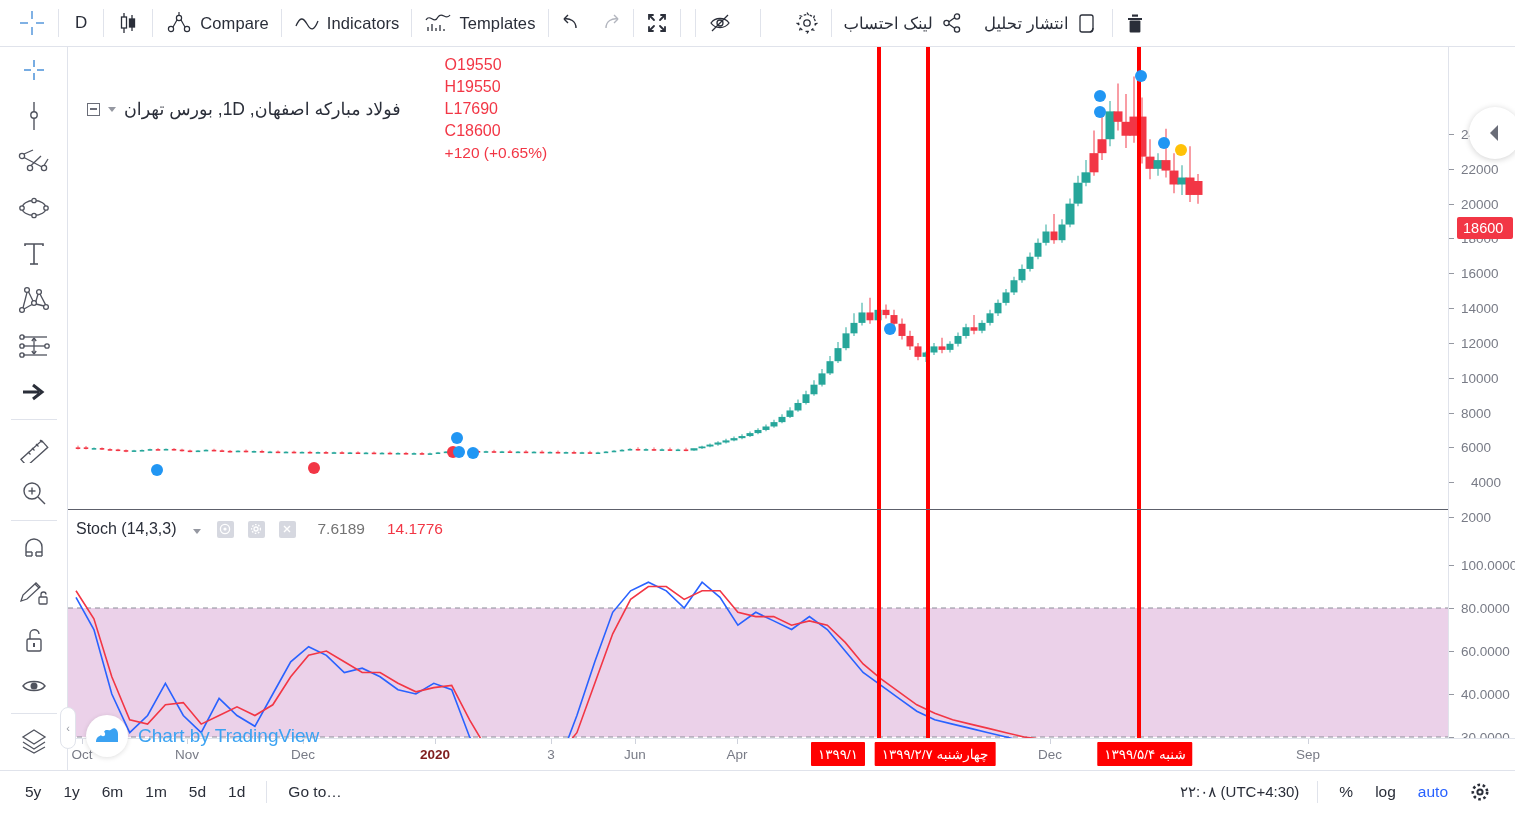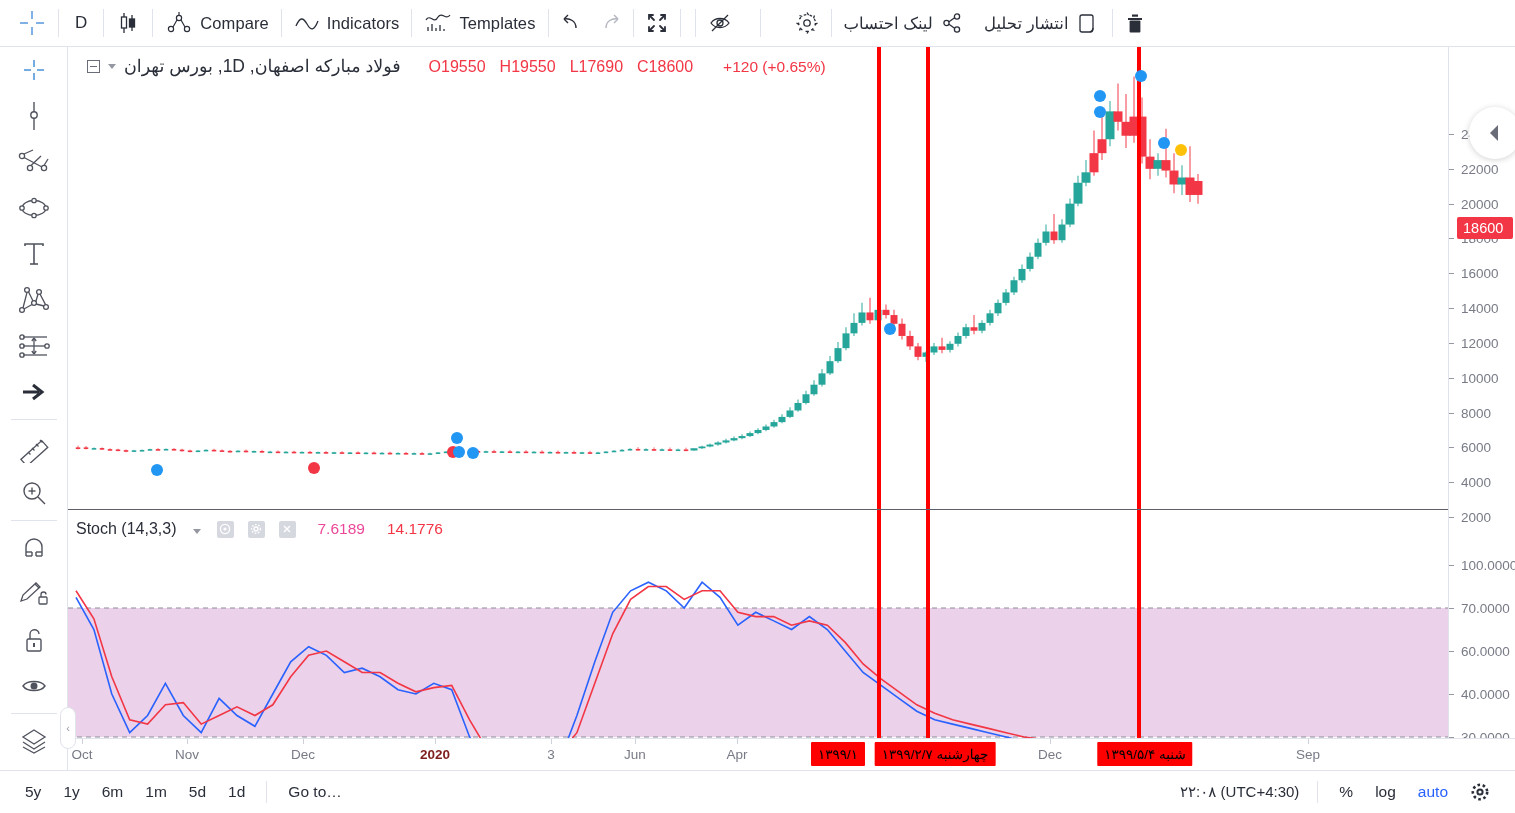--- a/index.html
+++ b/index.html
@@ -71,37 +71,37 @@
   .legend .collapse{
     width:13px;height:13px;border:1.4px solid #6a6d78; margin-right:8px;
     display:flex;align-items:center;justify-content:center; cursor:pointer;
   }
   .legend .collapse::before{ content:""; display:block; width:7px;height:1.4px;background:#6a6d78;}
   .sym-title{
     direction:rtl; font-size:17.5px; color:#2a2e39; font-weight:400;
     margin-right:4px;
   }
   .sym-caret{ width:0;height:0;border-left:4px solid transparent;border-right:4px solid transparent;border-top:5px solid #9598a1; margin-right:8px; }
-  .ohlc{ display:flex; align-items:baseline; gap:4px; margin-left:24px; font-size:16px; }
+  .ohlc{ display:flex; align-items:baseline; gap:4px; margin-left:24px; font-size:16px;flex-direction:column; }
   .ohlc .k{ color:#f23645; }
   .ohlc .v{ color:#f23645; }
   .ohlc .grp{ margin-right:10px; }
   .chg{ color:#f23645; font-size:15.5px; margin-left:16px; }
 
   .stoch-legend{
     position:absolute; left:8px; top:10px; display:flex; align-items:center; gap:14px;
     z-index:9; white-space:nowrap; font-size:15.5px;
   }
   .stoch-title{ color:#2a2e39; font-size:16px; }
   .stoch-caret{ width:0;height:0;border-left:4px solid transparent;border-right:4px solid transparent;border-top:5px solid #9598a1; margin:4px 2px 0 2px;}
   .mini-btn{
     width:17px;height:17px; background:#d6d8e0; border-radius:2px;
     display:flex;align-items:center;justify-content:center; cursor:pointer;
   }
-  .sv-blue{ color:#ec4899; font-size:15.5px; margin-left:8px;}
+  .sv-blue{ color:#737373; font-size:15.5px; margin-left:8px;}
   .sv-red{ color:#f23645; font-size:15.5px; margin-left:8px;}
 
   .axis-lab{
     position:absolute; right:4px; font-size:13.5px; color:#787b86;
     text-align:left; left:12px;
     transform:translateY(-50%);
   }
   .axis-tick{ position:absolute; left:0; width:5px; height:1px; background:#9598a1; }
   .price-badge{
     position:absolute; left:1px; height:22px; background:#f23645; color:#fff;
@@ -134,21 +134,21 @@
 
   
   .timeaxis{
     position:absolute; left:68px; top:738px; width:1447px; height:32px;
     border-top:1px solid #e0e3eb; background:#fff;
   }
   .t-lab{ position:absolute; top:8px; font-size:13.5px; color:#787b86; transform:translateX(-50%); white-space:nowrap;}
   .t-lab.bold{ color:#7f1d1d; font-weight:700;}
   .t-tick{ position:absolute; top:0; width:1px;height:5px;background:#cfd2dc;}
   .t-badge{
-    position:absolute; top:3px; height:24px; background:#ff0000; color:#000000;
+    position:absolute; top:3px; height:24px; background:#ff0000; color:#ffffff;
     font-size:13.5px; display:flex; align-items:center; padding:0 7px;
     transform:translateX(-50%); direction:rtl; white-space:nowrap; border-radius:1px;
   }
 
   
   .bottombar{
     position:absolute; left:0; top:770px; width:1515px; height:43px;
     background:#fff; border-top:1px solid #e0e3eb;
     display:flex; align-items:center; padding:0 14px;
   }
@@ -872,20 +872,29 @@
       <svg id="stoch-svg" width="1380" height="271">
           <rect x="0" y="98" width="1380" height="129" fill="#e3bfe0" opacity=".72"></rect>
           <line x1="0" x2="1380" y1="98" y2="98" stroke="#8b8d98" stroke-width="1" stroke-dasharray="5 4"></line>
           <line x1="0" x2="1380" y1="227" y2="227" stroke="#8b8d98" stroke-width="1" stroke-dasharray="5 4"></line>
           <path d="M8.0 87.3 L25.9 119.5 L43.8 184.0 L61.7 222.7 L79.6 205.5 L97.4 173.3 L115.3 205.5 L133.2 222.7 L151.1 188.3 L169.0 205.5 L186.9 216.3 L204.8 184.0 L222.7 151.8 L240.6 136.7 L258.4 145.3 L276.3 162.5 L294.2 158.2 L312.1 166.8 L330.0 179.7 L347.9 184.0 L365.8 173.3 L383.7 179.7 L401.6 227.0 L419.4 252.8 L437.3 257.1 L455.2 259.3 L473.1 248.5 L491.0 252.8 L508.9 205.5 L526.8 151.8 L544.7 102.3 L562.6 80.8 L580.4 72.2 L598.3 80.8 L616.2 98.0 L634.1 72.2 L652.0 87.3 L669.9 115.2 L687.8 102.3 L705.7 110.9 L723.6 119.5 L741.4 106.6 L759.3 119.5 L777.2 141.0 L795.1 162.5 L813.0 175.4 L830.9 188.3 L848.8 201.2 L866.7 209.8 L884.6 214.1 L902.4 218.4 L920.3 222.7 L938.2 227.0 L956.1 231.3 L974.0 235.6 L991.9 237.8 L1009.8 239.9 L1027.7 242.1 L1045.6 244.2 L1063.4 246.3 L1081.3 248.5 L1099.2 250.7 L1117.1 252.8 L1135.0 253.7 " stroke="#2962ff" fill="none" stroke-width="1.6"></path>
           <path d="M8.0 80.8 L25.9 108.8 L43.8 166.8 L61.7 209.8 L79.6 214.1 L97.4 194.8 L115.3 192.6 L133.2 214.1 L151.1 205.5 L169.0 196.9 L186.9 205.5 L204.8 194.8 L222.7 166.8 L240.6 145.3 L258.4 141.0 L276.3 151.8 L294.2 162.5 L312.1 162.5 L330.0 173.3 L347.9 181.8 L365.8 177.6 L383.7 175.4 L401.6 209.8 L419.4 239.9 L437.3 252.8 L455.2 257.1 L473.1 252.8 L491.0 244.2 L508.9 222.7 L526.8 173.3 L544.7 123.8 L562.6 89.4 L580.4 76.5 L598.3 76.5 L616.2 89.4 L634.1 80.8 L652.0 80.8 L669.9 102.3 L687.8 106.6 L705.7 106.6 L723.6 115.2 L741.4 110.9 L759.3 115.2 L777.2 132.4 L795.1 153.9 L813.0 168.9 L830.9 181.8 L848.8 194.8 L866.7 203.3 L884.6 209.8 L902.4 214.1 L920.3 218.4 L938.2 222.7 L956.1 227.0 L974.0 229.2 L991.9 231.3 L1009.8 233.4 L1027.7 235.6 L1045.6 237.8 L1063.4 239.9 L1081.3 242.1 L1099.2 244.2 L1117.1 239.9 L1135.0 239.5 " stroke="#f23645" fill="none" stroke-width="1.6"></path>
           <line x1="811" x2="811" y1="0" y2="271" stroke="#ff0000" stroke-width="4"></line>
           <line x1="860" x2="860" y1="0" y2="271" stroke="#ff0000" stroke-width="4"></line>
           <line x1="1071" x2="1071" y1="0" y2="271" stroke="#ff0000" stroke-width="4"></line>
         </svg>
+      <div class="tv-badge">
+        <span class="tv-circle">
+          <svg width="26" height="20" viewBox="0 0 26 20">
+            <path d="M2 15 C3 9, 7 11, 10 6 C12 2, 15 6, 18 3 C21 1, 24 4, 24 8 L24 16 L2 16 Z" fill="#3ba2f2"></path>
+            <circle cx="9" cy="8" r="2.2" fill="#fff"></circle>
+          </svg>
+        </span>
+        <span class="tv-text">Chart by TradingView</span>
+      </div>
     </div>
 
     <div class="stoch-legend" style="top:473px;">
       <span class="stoch-title">Stoch (14,3,3)</span>
       <span class="stoch-caret"></span>
       <span class="mini-btn">
         <svg width="12" height="12" viewBox="0 0 12 12">
             <circle cx="6" cy="6" r="4.6" fill="none" stroke="#fff" stroke-width="1.3"></circle>
             <circle cx="6" cy="6" r="1.6" fill="#fff"></circle>
           </svg>
@@ -920,28 +929,28 @@
         <div class="axis-lab" style="top: 261.091px;">14000</div>
         <div class="axis-tick" style="top: 295.909px;"></div>
         <div class="axis-lab" style="top: 295.909px;">12000</div>
         <div class="axis-tick" style="top: 330.727px;"></div>
         <div class="axis-lab" style="top: 330.727px;">10000</div>
         <div class="axis-tick" style="top: 365.545px;"></div>
         <div class="axis-lab" style="top: 365.545px;">8000</div>
         <div class="axis-tick" style="top: 400.364px;"></div>
         <div class="axis-lab" style="top: 400.364px;">6000</div>
         <div class="axis-tick" style="top: 435.182px;"></div>
-        <div class="axis-lab" style="top: 435.182px;">4000</div>
+        <div class="axis-lab" style="top: 435.182px; text-align: center;">4000</div>
         <div class="axis-tick" style="top: 470px;"></div>
         <div class="axis-lab" style="top: 470px;">2000</div>
         <div class="price-badge" style="top: 181.009px; background: rgb(242, 54, 69);">18600</div>
         <div class="axis-tick" style="top: 518px;"></div>
         <div class="axis-lab" style="top: 518px;">100.0000</div>
         <div class="axis-tick" style="top: 561px;"></div>
-        <div class="axis-lab" style="top: 561px;">70.0000</div>
+        <div class="axis-lab" style="top: 561px;">80.0000</div>
         <div class="axis-tick" style="top: 604px;"></div>
         <div class="axis-lab" style="top: 604px;">60.0000</div>
         <div class="axis-tick" style="top: 647px;"></div>
         <div class="axis-lab" style="top: 647px;">40.0000</div>
         <div class="axis-tick" style="top: 690px;"></div>
         <div class="axis-lab" style="top: 690px;">30.0000</div>
         <div class="axis-tick" style="top: 733px;"></div>
         <div class="axis-lab" style="top: 733px;">0.0000</div>
       </div>
 

